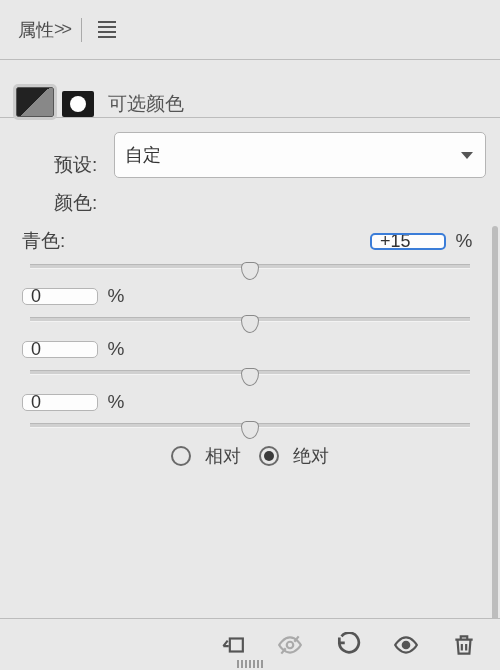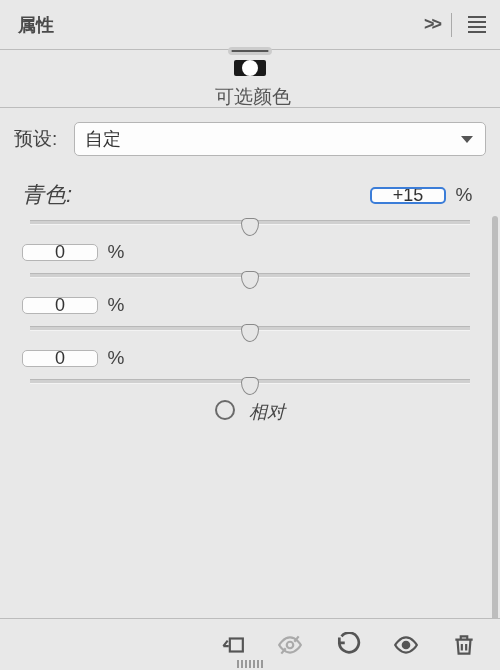--- a/index.html
+++ b/index.html
@@ -1,41 +1,39 @@
 <!DOCTYPE html>
 <html><head>
 <meta charset="utf-8">
 <style>
 * { box-sizing: border-box; margin: 0; padding: 0; font-family: "Microsoft YaHei", "PingFang SC", sans-serif; }
 body { width: 500px; height: 670px; background: #e8e8e8; overflow: hidden; }
 
 .panel-header {
-  height: 50px;
+  height: 60px;
   display: flex;
   align-items: center;
-  justify-content: space-between;
+  justify-content: flex-start;
   padding: 0 10px 0 18px;
   border-bottom: 1px solid #bcbcbc;
-  font-weight: bold;
 }
 .panel-title { font-size: 18px; color: #4a4a4a; }
 .header-right { display: flex; align-items: center; gap: 12px; }
 .collapse-arrows { font-size: 18px; color: #555; letter-spacing: -3px; cursor: pointer; }
 .vsep { width: 1px; height: 24px; background: #aaa; }
 .menu-icon { display: inline-flex; flex-direction: column; gap: 3px; cursor: pointer; padding: 4px; }
 .menu-icon span { width: 18px; height: 2px; background: #555; }
 
 .adj-header {
   height: 58px;
   display: flex;
-  align-items: center;
+  align-items: flex-end;
   gap: 8px;
   padding: 0 16px;
   border-bottom: 1px solid #bcbcbc;
-  flex-direction: column;
 }
 .adj-icon {
   width: 38px; height: 30px;
   background: linear-gradient(135deg, #222 0%, #222 50%, #888 50%, #888 100%);
   border: 1px solid #555;
   outline: 3px solid #ccc;
   outline-offset: 0;
   border-radius: 2px;
 }
 .mask-icon {
@@ -43,51 +41,50 @@
   background: #1a1a1a;
   border-radius: 2px;
   display: flex; align-items: center; justify-content: center;
 }
 .mask-icon::after { content: ""; width: 16px; height: 16px; border-radius: 50%; background: #fff; }
 .adj-title { font-size: 19px; color: #555; margin-left: 6px; }
 
 .content { padding: 14px 14px 0 14px; position: relative; }
 .scrollbar { position: absolute; right: 2px; top: 108px; bottom: 0; width: 6px; background: #bdbdbd; border-radius: 3px; height: 420px; }
 
-.row { display: flex; align-items: center; margin-bottom: 12px; }
+.row { display: flex; align-items: flex-end; margin-bottom: 12px; margin-left: 40px; }
 .row-label { font-size: 19px; color: #444; width: 60px; }
 .select {
   flex: 1;
-  height: 34px;
+  height: 46px;
   background: #fdfdfd;
   border: 1px solid #b5b5b5;
   border-radius: 5px;
   display: flex;
   align-items: center;
   padding: 0 10px;
   font-size: 18px;
   color: #333;
   position: relative;
   cursor: pointer;
 }
 .select::after { content: ""; position: absolute; right: 12px; width: 0; height: 0; border-left: 6px solid transparent; border-right: 6px solid transparent; border-top: 7px solid #555; }
 .color-swatch { width: 22px; height: 22px; background: #7a7a7a; border: 1px solid #888; margin-right: 4px; }
 
 .slider-block { margin: 8px 0 16px 0; }
 .slider-row { display: flex; align-items: center; padding: 0 4px 0 8px; }
-.slider-label { font-size: 22px; color: #444; flex: 1; font-style: italic; }
+.slider-label { font-size: 19px; color: #444; flex: 1; }
 .val-input {
   width: 76px; height: 17px;
   border: 1px solid #b5b5b5;
   border-radius: 5px;
   background: #fdfdfd;
   font-size: 18px;
   padding: 0 8px;
   color: #333;
-  text-align: center;
 }
 .val-input.focused { border: 2px solid #3b7dd8; }
 .pct { font-size: 19px; color: #444; width: 36px; text-align: center; }
 .track {
   height: 5px;
   background: #d0d0d0;
   border-bottom: 1px solid #f3f3f3;
   border-top: 1px solid #b8b8b8;
   margin: 10px 16px 0 16px;
   position: relative;
@@ -97,21 +94,21 @@
   top: -3px;
   left: 50%;
   transform: translateX(-50%);
   width: 18px; height: 18px;
   background: #e6e6e6;
   border: 1px solid #8a8a8a;
   border-radius: 6px 6px 10px 10px / 6px 6px 14px 14px;
 }
 
 .radio-row { display: flex; align-items: center; justify-content: center; gap: 18px; margin-top: 10px; }
-.radio { display: flex; gap: 14px; font-size: 18px; color: #444; cursor: pointer; font-style: italic; }
+.radio { display: flex; align-items: center; gap: 14px; font-size: 18px; color: #444; cursor: pointer; }
 .radio .circ { width: 20px; height: 20px; border: 2px solid #6a6a6a; border-radius: 50%; display: inline-flex; align-items: center; justify-content: center; }
 .radio.checked .circ::after { content: ""; width: 10px; height: 10px; border-radius: 50%; background: #3a3a3a; }
 
 .footer {
   position: absolute;
   bottom: 0; left: 0; right: 0;
   height: 52px;
   border-top: 1px solid #bcbcbc;
   display: flex;
   align-items: center;
@@ -153,20 +150,21 @@
   <div class="scrollbar"></div>
 
   <div class="row">
     <span class="row-label">预设:</span>
     <div class="select">
       <span>自定</span>
     </div>
   </div>
 
   <div class="row">
+    <span class="row-label">颜色:</span>
   </div>
 
   <div class="slider-block">
     <div class="slider-row">
       <span class="slider-label">青色:</span>
       <input class="val-input focused" value="+15" style="">
       <span class="pct">%</span>
     </div>
     <div class="track">
         <div class="thumb"></div>
@@ -201,20 +199,24 @@
     <div class="track">
         <div class="thumb"></div>
       </div>
   </div>
 
   <div class="radio-row">
     <div class="radio">
       <span class="circ"></span>
       <span>相对</span>
     </div>
+    <div class="radio checked">
+      <span class="circ"></span>
+      <span>绝对</span>
+    </div>
   </div>
 </div>
 
 <div class="footer">
   <div class="foot-btn">
     <svg viewBox="0 0 24 24" fill="none" stroke="currentColor" stroke-width="2">
         <path d="M4 13l4-5M4 13h5"></path>
         <rect x="10" y="6" width="12" height="12"></rect>
       </svg>
   </div>

